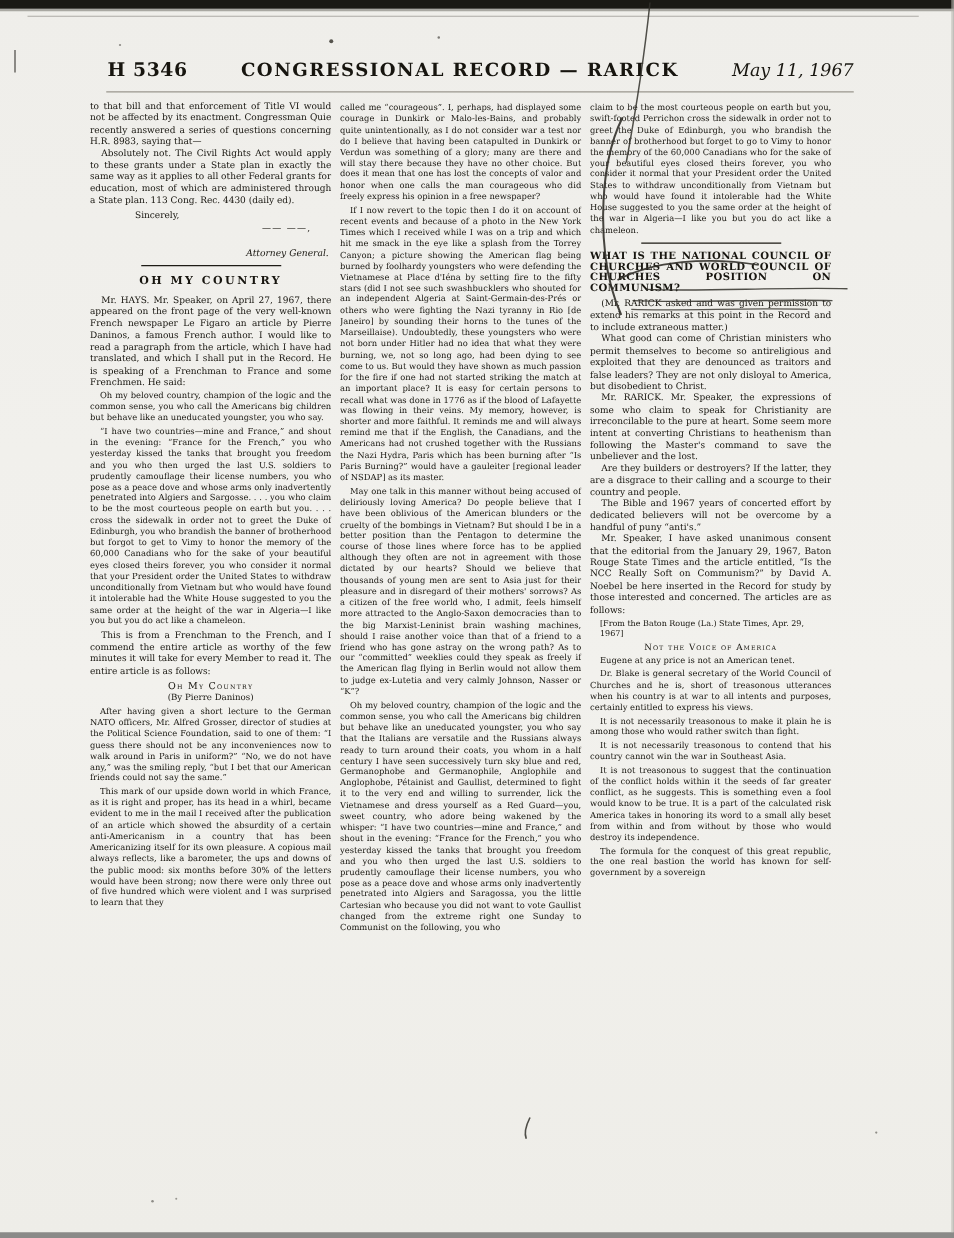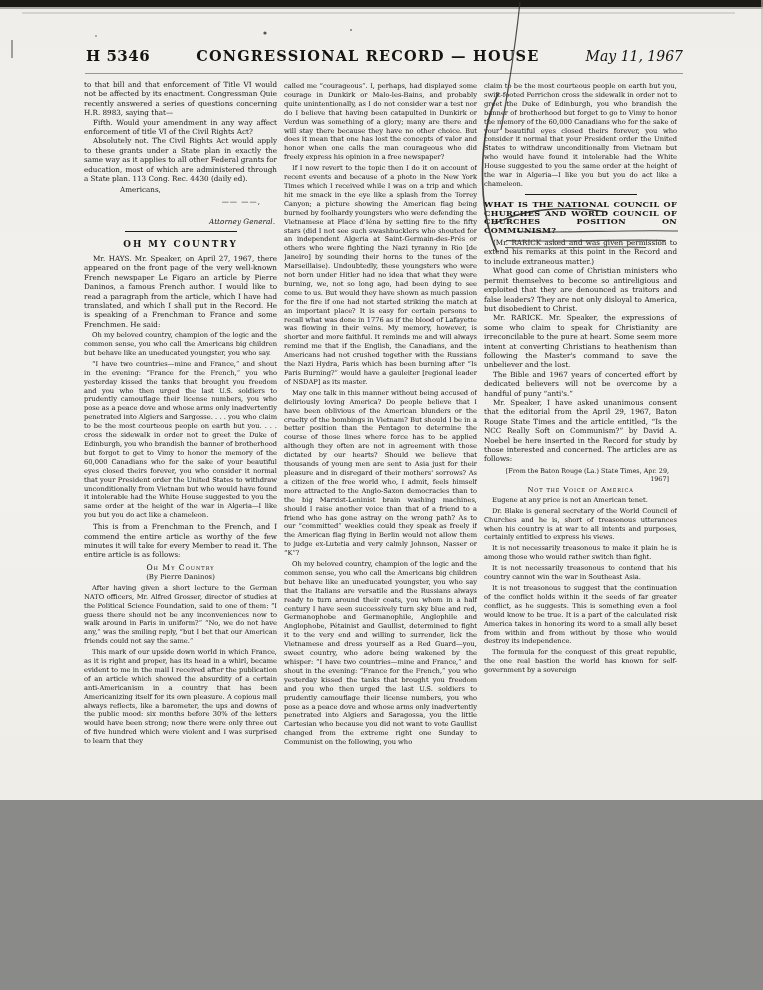--- a/index.html
+++ b/index.html
@@ -1,75 +1,74 @@
 <!DOCTYPE html>
 <html><head>
 <meta charset="utf-8">
 <style>
   html,body{margin:0;padding:0;background:#8a8a88;}
   .page{
-    position:relative;width:763px;height:800px;overflow:hidden;
+    position:relative;width:763px;height:986px;overflow:hidden;
     background:linear-gradient(180deg,#efeeea 0%,#f2f1ed 55%,#eeede8 100%);
     font-family:"DejaVu Serif","Liberation Serif",serif;color:#17150f;
     margin:0 auto;
   }
   .scan-top-edge{position:absolute;top:0;left:0;width:763px;height:7px;background:#1a1914;}
   .scan-top-edge2{position:absolute;top:7px;left:0;width:763px;height:2px;background:#55534c;opacity:.45;}
   .scan-right-edge{position:absolute;top:0;right:0;width:2px;height:990px;background:#b9b7af;opacity:.6;}
 
   .header{position:absolute;top:47px;left:86px;width:597px;display:flex;align-items:baseline;}
   .page-number{font-weight:bold;font-size:15px;letter-spacing:.5px;white-space:nowrap;}
   .masthead{flex:1;text-align:center;font-weight:bold;font-size:14.5px;letter-spacing:1.2px;white-space:nowrap;}
   .issue-date{font-style:italic;font-weight:normal;font-size:14px;white-space:nowrap;}
   .header-rule{position:absolute;top:73px;left:85px;width:598px;border-top:1px solid #9a978e;}
 
-  .columns{position:absolute;top:80px;left:84px;width:593px;height:902px;display:flex;gap:7px;}
+  .columns{position:absolute;top:80px;left:72px;width:593px;height:902px;display:flex;gap:7px;}
   .col{width:193px;overflow:hidden;}
 
   .blk{margin:0;}
   .blk-para,.blk-para-cont{font-size:7.2px;line-height:9.4px;text-align:justify;margin:0;}
   .blk-para{text-indent:9px;}
   .blk-para-cont{text-indent:0;}
   .blk-extract,.blk-extract-cont{font-size:6.7px;line-height:8.9px;text-align:justify;margin:2px 0;}
   .blk-extract{text-indent:8px;}
   .blk-extract-cont{text-indent:0;}
   .blk-heading{text-align:center;font-weight:bold;font-size:8.8px;letter-spacing:2px;margin:7px 0 5px;white-space:nowrap;}
   .blk-article-heading{font-weight:bold;font-size:8.1px;line-height:8.8px;letter-spacing:.3px;text-align:justify;margin:5px 0 3px;}
   .blk-subhead{text-align:center;font-variant:small-caps;font-size:7.6px;letter-spacing:1px;margin:3px 0 0;}
   .blk-byline{text-align:center;font-size:6.9px;margin:1px 0 3px;}
-  .blk-citation{text-align:right;font-size:6.4px;line-height:8px;margin:3px 8px 2px;}
+  .blk-citation{text-align:left;font-size:6.4px;line-height:8px;margin:3px 8px 2px;}
   .blk-schead{text-align:center;font-variant:small-caps;font-size:7px;letter-spacing:.8px;margin:3px 0 2px;}
   .blk-sincerely{font-size:7.2px;line-height:9.4px;padding-left:36px;margin-top:2px;}
   .blk-sigdash{text-align:right;font-size:7.2px;letter-spacing:1px;padding-right:16px;margin-top:3px;line-height:7px;}
   .blk-signature{text-align:right;font-style:italic;font-size:7.3px;padding-right:2px;margin:12px 0 2px;}
   .blk-rule{width:112px;border-top:1.6px solid #1d1b15;margin:5px auto;height:0;}
 
   .annotations{position:absolute;top:0;left:0;pointer-events:none;}
 </style>
 </head>
 <body>
 
 <div class="page">
   <div class="scan-top-edge"></div>
   <div class="scan-top-edge2"></div>
   <div class="scan-right-edge"></div>
 
   <div class="header">
     <span class="page-number">H 5346</span>
-    <span class="masthead">CONGRESSIONAL RECORD — HOUSE</span>
+    <span class="masthead">CONGRESSIONAL RECORD — RARICK</span>
     <span class="issue-date">May 11, 1967</span>
   </div>
   <div class="header-rule"></div>
 
   <div class="columns" id="columns">
       <div class="col">
         <div class="blk blk-para-cont">to that bill and that enforcement of Title VI would not be affected by its enactment. Congressman Quie recently answered a series of questions concerning H.R. 8983, saying that—</div>
-        <div class="blk blk-para">Fifth. Would your amendment in any way affect enforcement of title VI of the Civil Rights Act?</div>
         <div class="blk blk-para">Absolutely not. The Civil Rights Act would apply to these grants under a State plan in exactly the same way as it applies to all other Federal grants for education, most of which are administered through a State plan. 113 Cong. Rec. 4430 (daily ed).</div>
-        <div class="blk blk-sincerely">Americans,</div>
+        <div class="blk blk-sincerely">Sincerely,</div>
         <div class="blk blk-sigdash">—— ——,</div>
         <div class="blk blk-signature">Attorney General.</div>
         <div class="blk blk-rule"></div>
         <div class="blk blk-heading">OH MY COUNTRY</div>
         <div class="blk blk-para">Mr. HAYS. Mr. Speaker, on April 27, 1967, there appeared on the front page of the very well-known French newspaper Le Figaro an article by Pierre Daninos, a famous French author. I would like to read a paragraph from the article, which I have had translated, and which I shall put in the Record. He is speaking of a Frenchman to France and some Frenchmen. He said:</div>
         <div class="blk blk-extract">Oh my beloved country, champion of the logic and the common sense, you who call the Americans big children but behave like an uneducated youngster, you who say.</div>
         <div class="blk blk-extract">“I have two countries—mine and France,” and shout in the evening: “France for the French,” you who yesterday kissed the tanks that brought you freedom and you who then urged the last U.S. soldiers to prudently camouflage their license numbers, you who pose as a peace dove and whose arms only inadvertently penetrated into Algiers and Sargosse. . . . you who claim to be the most courteous people on earth but you. . . . cross the sidewalk in order not to greet the Duke of Edinburgh, you who brandish the banner of brotherhood but forgot to get to Vimy to honor the memory of the 60,000 Canadians who for the sake of your beautiful eyes closed theirs forever, you who consider it normal that your President order the United States to withdraw unconditionally from Vietnam but who would have found it intolerable had the White House suggested to you the same order at the height of the war in Algeria—I like you but you do act like a chameleon.</div>
         <div class="blk blk-para">This is from a Frenchman to the French, and I commend the entire article as worthy of the few minutes it will take for every Member to read it. The entire article is as follows:</div>
         <div class="blk blk-subhead">Oh My Country</div>
         <div class="blk blk-byline">(By Pierre Daninos)</div>
@@ -82,22 +81,23 @@
         <div class="blk blk-extract">May one talk in this manner without being accused of deliriously loving America? Do people believe that I have been oblivious of the American blunders or the cruelty of the bombings in Vietnam? But should I be in a better position than the Pentagon to determine the course of those lines where force has to be applied although they often are not in agreement with those dictated by our hearts? Should we believe that thousands of young men are sent to Asia just for their pleasure and in disregard of their mothers' sorrows? As a citizen of the free world who, I admit, feels himself more attracted to the Anglo-Saxon democracies than to the big Marxist-Leninist brain washing machines, should I raise another voice than that of a friend to a friend who has gone astray on the wrong path? As to our “committed” weeklies could they speak as freely if the American flag flying in Berlin would not allow them to judge ex-Lutetia and very calmly Johnson, Nasser or “K”?</div>
         <div class="blk blk-extract">Oh my beloved country, champion of the logic and the common sense, you who call the Americans big children but behave like an uneducated youngster, you who say that the Italians are versatile and the Russians always ready to turn around their coats, you whom in a half century I have seen successively turn sky blue and red, Germanophobe and Germanophile, Anglophile and Anglophobe, Pétainist and Gaullist, determined to fight it to the very end and willing to surrender, lick the Vietnamese and dress yourself as a Red Guard—you, sweet country, who adore being wakened by the whisper: “I have two countries—mine and France,” and shout in the evening: “France for the French,” you who yesterday kissed the tanks that brought you freedom and you who then urged the last U.S. soldiers to prudently camouflage their license numbers, you who pose as a peace dove and whose arms only inadvertently penetrated into Algiers and Saragossa, you the little Cartesian who because you did not want to vote Gaullist changed from the extreme right one Sunday to Communist on the following, you who</div>
       </div>
       <div class="col">
         <div class="blk blk-extract-cont">claim to be the most courteous people on earth but you, swift-footed Perrichon cross the sidewalk in order not to greet the Duke of Edinburgh, you who brandish the banner of brotherhood but forget to go to Vimy to honor the memory of the 60,000 Canadians who for the sake of your beautiful eyes closed theirs forever, you who consider it normal that your President order the United States to withdraw unconditionally from Vietnam but who would have found it intolerable had the White House suggested to you the same order at the height of the war in Algeria—I like you but you do act like a chameleon.</div>
         <div class="blk blk-rule"></div>
         <div class="blk blk-article-heading">WHAT IS THE NATIONAL COUNCIL OF CHURCHES AND WORLD COUNCIL OF CHURCHES POSITION ON COMMUNISM?</div>
         <div class="blk blk-para">(Mr. RARICK asked and was given permission to extend his remarks at this point in the Record and to include extraneous matter.)</div>
         <div class="blk blk-para">What good can come of Christian ministers who permit themselves to become so antireligious and exploited that they are denounced as traitors and false leaders? They are not only disloyal to America, but disobedient to Christ.</div>
         <div class="blk blk-para">Mr. RARICK. Mr. Speaker, the expressions of some who claim to speak for Christianity are irreconcilable to the pure at heart. Some seem more intent at converting Christians to heathenism than following the Master's command to save the unbeliever and the lost.</div>
+        <div class="blk blk-para">Are they builders or destroyers? If the latter, they are a disgrace to their calling and a scourge to their country and people.</div>
         <div class="blk blk-para">The Bible and 1967 years of concerted effort by dedicated believers will not be overcome by a handful of puny “anti's.”</div>
-        <div class="blk blk-para">Mr. Speaker, I have asked unanimous consent that the editorial from the April 29, 1967, Baton Rouge State Times and the article entitled, “Is the NCC Really Soft on Communism?” by David A. Noebel be here inserted in the Record for study by those interested and concerned. The articles are as follows:</div>
+        <div class="blk blk-para">Mr. Speaker, I have asked unanimous consent that the editorial from the January 29, 1967, Baton Rouge State Times and the article entitled, “Is the NCC Really Soft on Communism?” by David A. Noebel be here inserted in the Record for study by those interested and concerned. The articles are as follows:</div>
         <div class="blk blk-citation">[From the Baton Rouge (La.) State Times, Apr. 29, 1967]</div>
         <div class="blk blk-schead">Not the Voice of America</div>
         <div class="blk blk-extract">Eugene at any price is not an American tenet.</div>
         <div class="blk blk-extract">Dr. Blake is general secretary of the World Council of Churches and he is, short of treasonous utterances when his country is at war to all intents and purposes, certainly entitled to express his views.</div>
         <div class="blk blk-extract">It is not necessarily treasonous to make it plain he is among those who would rather switch than fight.</div>
         <div class="blk blk-extract">It is not necessarily treasonous to contend that his country cannot win the war in Southeast Asia.</div>
         <div class="blk blk-extract">It is not treasonous to suggest that the continuation of the conflict holds within it the seeds of far greater conflict, as he suggests. This is something even a fool would know to be true. It is a part of the calculated risk America takes in honoring its word to a small ally beset from within and from without by those who would destroy its independence.</div>
         <div class="blk blk-extract">The formula for the conquest of this great republic, the one real bastion the world has known for self-government by a sovereign</div>
       </div>
     </div>

